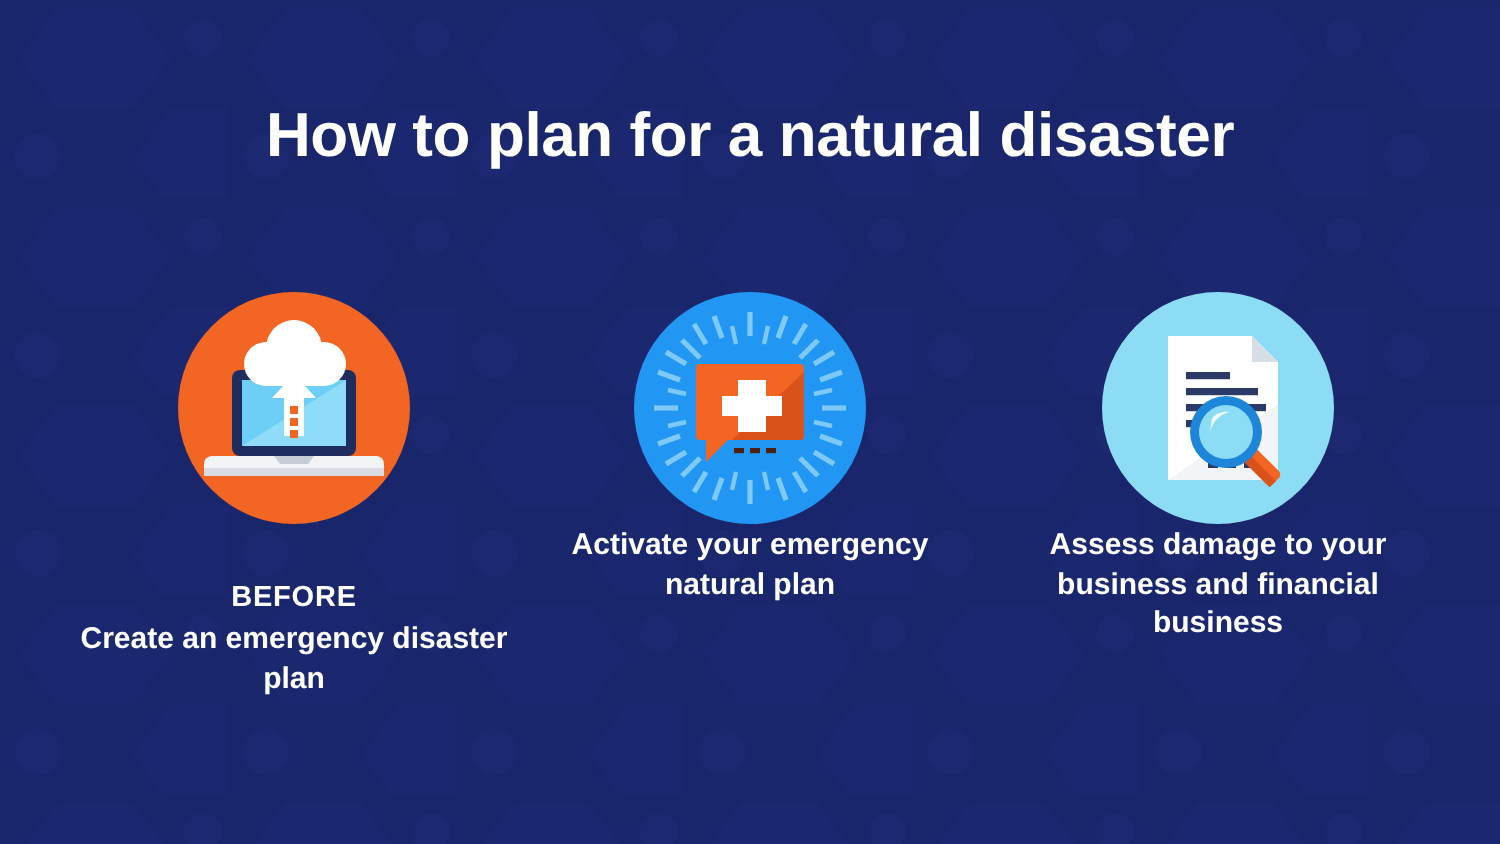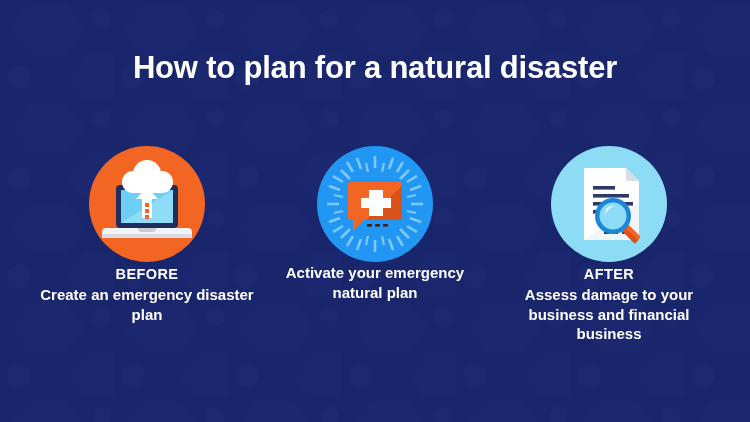--- a/index.html
+++ b/index.html
@@ -63,21 +63,21 @@
 
   .icon-svg {
     position: absolute;
     left: 0;
     top: 0;
     width: 116px;
     height: 116px;
   }
 
   .step-heading {
-    margin-top: 3px;
+    margin-top: 28px;
     color: #ffffff;
     font-size: 14.5px;
     font-weight: bold;
     letter-spacing: 0.4px;
     line-height: 19px;
     text-align: center;
   }
   .step-desc {
     margin-top: 1px;
     color: #ffffff;
@@ -222,17 +222,16 @@
         <g>
           <rect x="74" y="74" width="9" height="24" rx="2.5" transform="rotate(-45 78.5 86)" fill="#f26522"></rect>
           <rect x="74" y="74" width="4.5" height="24" transform="rotate(-45 78.5 86)" fill="#d9521a"></rect>
         </g>
 
         <circle cx="62" cy="70" r="18" fill="#1d86d8"></circle>
         <circle cx="62" cy="70" r="13.5" fill="#8ddcf5"></circle>
         <path d="M55 63 a10 10 0 0 1 9 -3 a13 13 0 0 0 -10 10 z" fill="#ffffff" opacity="0.85"></path>
       </svg>
     </div>
-    <div class="step-heading">AFTER</div>
     <div class="step-desc">Assess damage to your business and financial business</div>
   </div>
 
 </div>
 
 </body></html>

